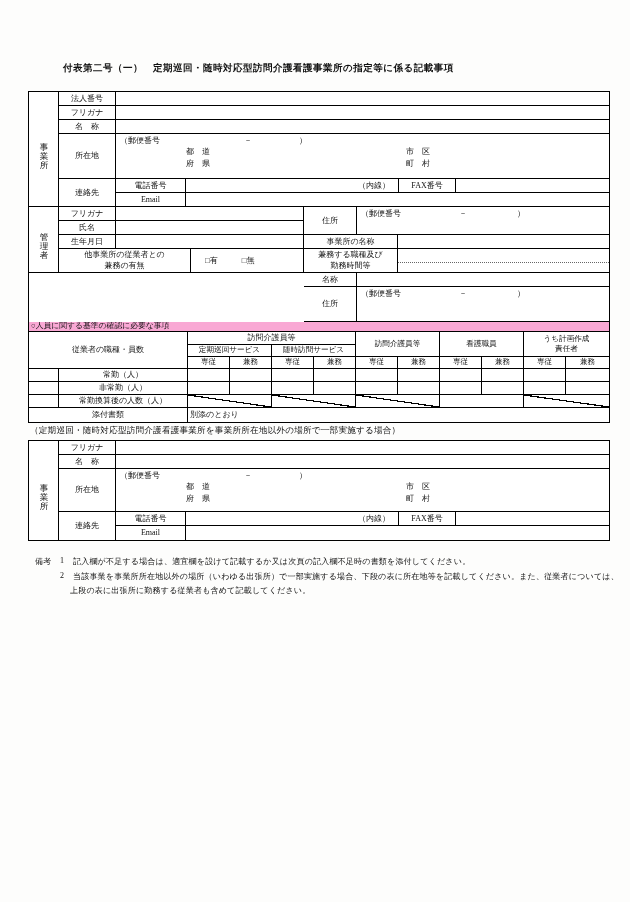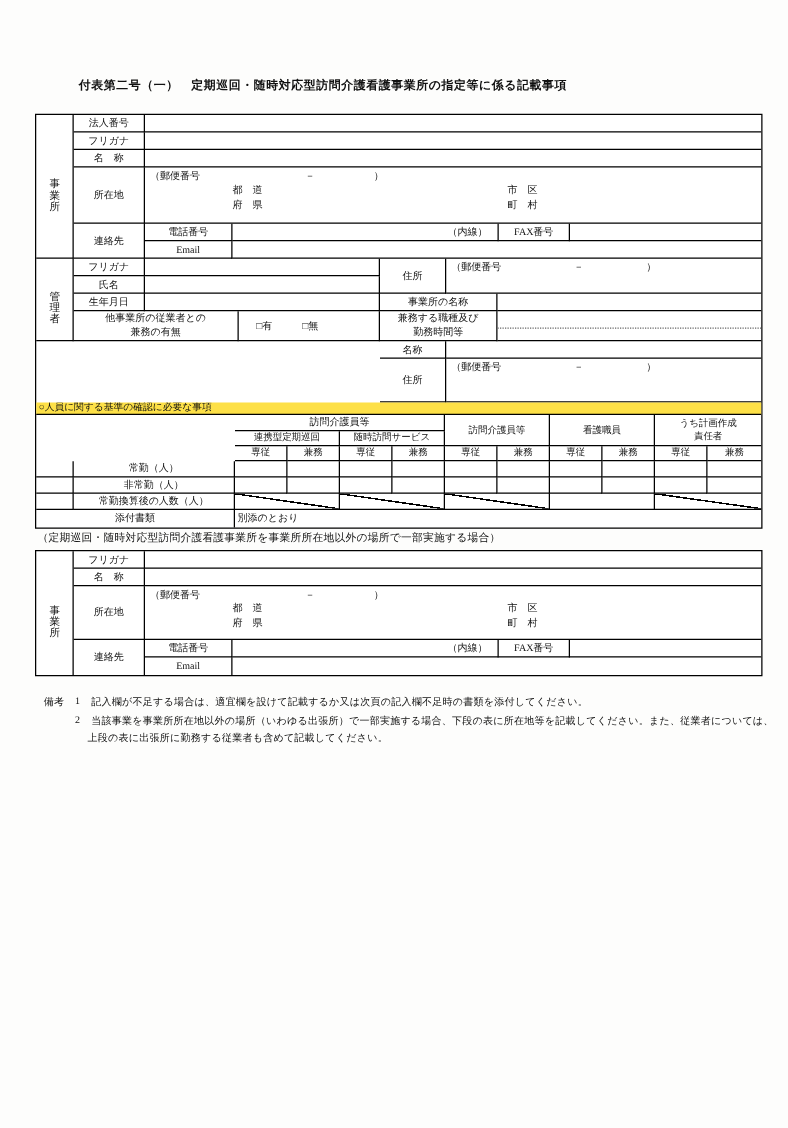--- a/index.html
+++ b/index.html
@@ -10,21 +10,21 @@
   }
   .title{position:absolute;font-size:9.5px;font-weight:600;letter-spacing:0.5px;}
   .subtitle{position:absolute;font-size:8.6px;letter-spacing:0.2px;}
   .tbl{position:absolute;border:1.6px solid #000;background:#fff;}
   .c{position:absolute;box-sizing:border-box;border-right:1px solid #000;border-bottom:1px solid #000;
      font-size:8px;line-height:1.15;display:flex;align-items:center;overflow:hidden;white-space:nowrap;padding:0 2px;}
   .ctr{justify-content:center;text-align:center;}
   .nr{border-right:none;}
   .nb{border-bottom:none;}
   .two{flex-direction:column;justify-content:center;line-height:1.35;}
-  .gray{background:#fde047;}
+  .gray{background:#f9a8d4;font-family:Liberation Mono, monospace;}
   .small{font-size:7.6px;}
   .abs{position:absolute;}
   .vtext{writing-mode:vertical-rl;letter-spacing:9px;font-size:8.5px;}
   .diag{background:linear-gradient(to top right,transparent calc(50% - 0.6px),#000 calc(50% - 0.6px),#000 calc(50% + 0.6px),transparent calc(50% + 0.6px));}
   .exr{justify-content:flex-end;padding-right:8px;}
   .note{position:absolute;font-size:8px;letter-spacing:0.2px;white-space:nowrap;text-align:right;}
   .dot{position:absolute;left:0;right:0;border-top:1px dotted #666;}
 </style>
 </head>
 <body>
@@ -99,28 +99,29 @@
   <div class="c nr" style="left:328px;top:181px;width:252px;height:14px"></div>
   <div class="c ctr" style="left:275px;top:195px;width:53px;height:35px">住所</div>
   <div class="c nr" style="left:328px;top:195px;width:252px;height:35px">
     <span class="abs" style="left:4px;top:2px">（郵便番号</span>
     <span class="abs" style="left:102px;top:2px">－</span>
     <span class="abs" style="left:160px;top:2px">）</span>
   </div>
 
   <div class="c nr gray" style="left:0;top:230px;width:580px;height:10px;font-size:7.8px">○人員に関する基準の確認に必要な事項</div>
 
+  <div class="c ctr" style="left:0;top:240px;width:159px;height:37px">従業者の職種・員数</div>
   <div class="c ctr" style="left:159px;top:240px;width:168px;height:13px">訪問介護員等</div>
   <div class="c ctr small" style="left:327px;top:240px;width:84px;height:25px">訪問介護員等</div>
   <div class="c ctr small" style="left:411px;top:240px;width:84px;height:25px">看護職員</div>
   <div class="c ctr two nr small" style="left:495px;top:240px;width:85px;height:25px">
     <span>うち計画作成</span>
     <span>責任者</span>
   </div>
-  <div class="c ctr small" style="left:159px;top:253px;width:84px;height:12px">連携型定期巡回</div>
+  <div class="c ctr small" style="left:159px;top:253px;width:84px;height:12px">定期巡回サービス</div>
   <div class="c ctr small" style="left:243px;top:253px;width:84px;height:12px">随時訪問サービス</div>
 
   <div class="c ctr small" style="left:159px;top:265px;width:42px;height:12px">専従</div>
   <div class="c ctr small" style="left:201px;top:265px;width:42px;height:12px">兼務</div>
   <div class="c ctr small" style="left:243px;top:265px;width:42px;height:12px">専従</div>
   <div class="c ctr small" style="left:285px;top:265px;width:42px;height:12px">兼務</div>
   <div class="c ctr small" style="left:327px;top:265px;width:42px;height:12px">専従</div>
   <div class="c ctr small" style="left:369px;top:265px;width:42px;height:12px">兼務</div>
   <div class="c ctr small" style="left:411px;top:265px;width:42px;height:12px">専従</div>
   <div class="c ctr small" style="left:453px;top:265px;width:42px;height:12px">兼務</div>

